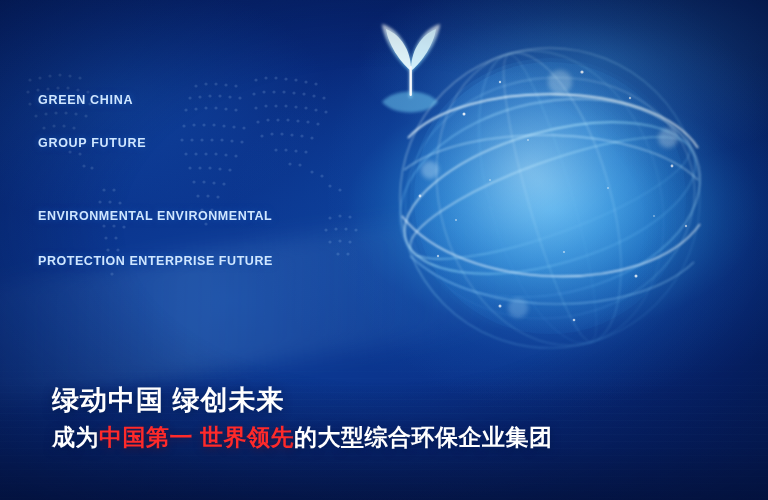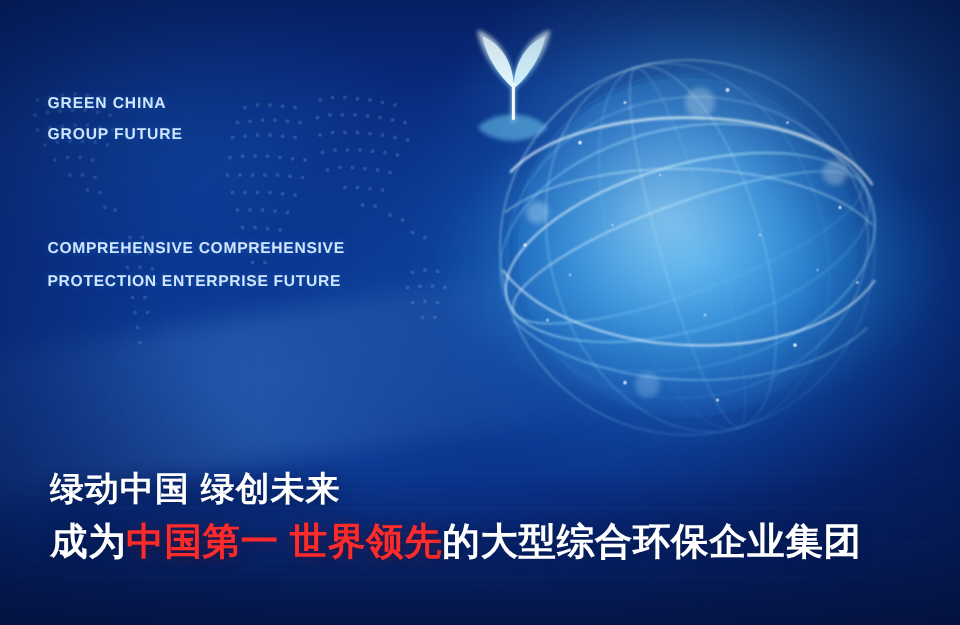--- a/index.html
+++ b/index.html
@@ -129,40 +129,40 @@
     position: absolute;
     left: 38px;
     top: 185px;
     color: #cfe6ff;
     font-size: 12.5px;
     font-weight: 700;
     letter-spacing: 0.55px;
     line-height: 27px;
     text-shadow: 0 0 7px rgba(30,90,180,0.8);
   }
-  .eng-top div, .eng-main div { white-space: nowrap; }
+  .eng-top div, .eng-main div { white-space: nowrap; margin-top: 18px; }
 
   
   .cn-block {
     position: absolute;
-    left: 40px;
+    left: 52px;
     bottom: 48px;
     line-height: 1.25;
     text-shadow: 0 2px 10px rgba(3,22,70,0.75);
     margin-top: 44px;
   }
   .cn-line1 {
     font-size: 27px;
     font-weight: 700;
     color: #ffffff;
     letter-spacing: 1px;
     margin-bottom: 6px;
   }
   .cn-line2 {
-    font-size: 30px;
+    font-size: 23px;
     font-weight: 700;
     color: #ffffff;
     letter-spacing: 0.5px;
     white-space: nowrap;
   }
   .cn-hl {
     color: #ff2a2a;
     text-shadow: 0 2px 10px rgba(90,0,0,0.45);
   }
 </style>
@@ -466,21 +466,21 @@
   <div class="bottom-grid"></div>
   <div class="bottom-haze"></div>
   <div class="bg-vignette"></div>
 
   <div class="eng-top">
     <div>GREEN CHINA</div>
     <div>GROUP FUTURE</div>
   </div>
 
   <div class="eng-main">
-    <div>COMPREHENSIVE COMPREHENSIVE</div>
+    <div>ENVIRONMENTAL ENVIRONMENTAL</div>
     <div>PROTECTION ENTERPRISE FUTURE</div>
   </div>
 
   <div class="cn-block">
     <div class="cn-line1">绿动中国 绿创未来</div>
     <div class="cn-line2"><span>成为</span><span class="cn-hl">中国第一 世界领先</span><span>的大型综合环保企业集团</span></div>
   </div>
 
 </div>
 

